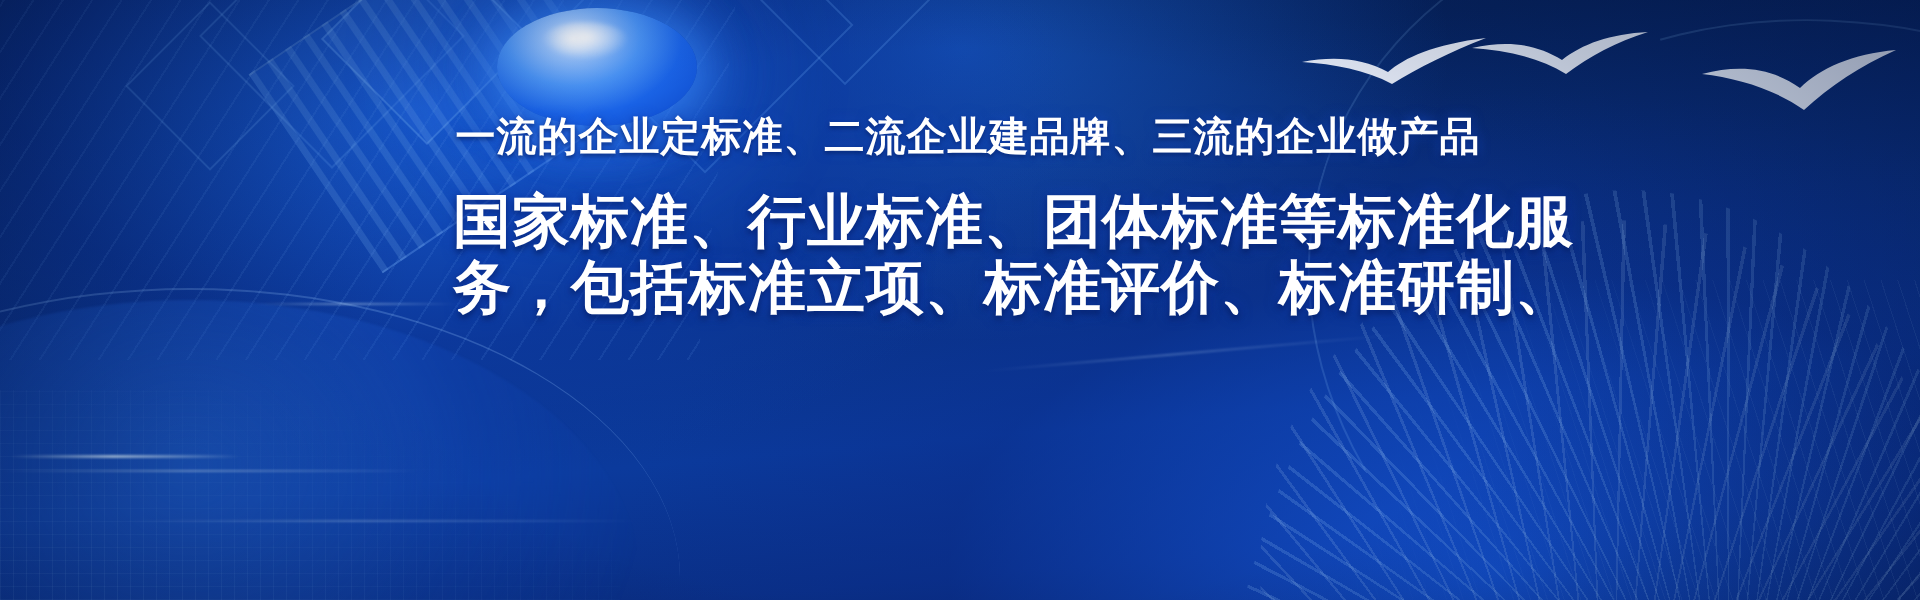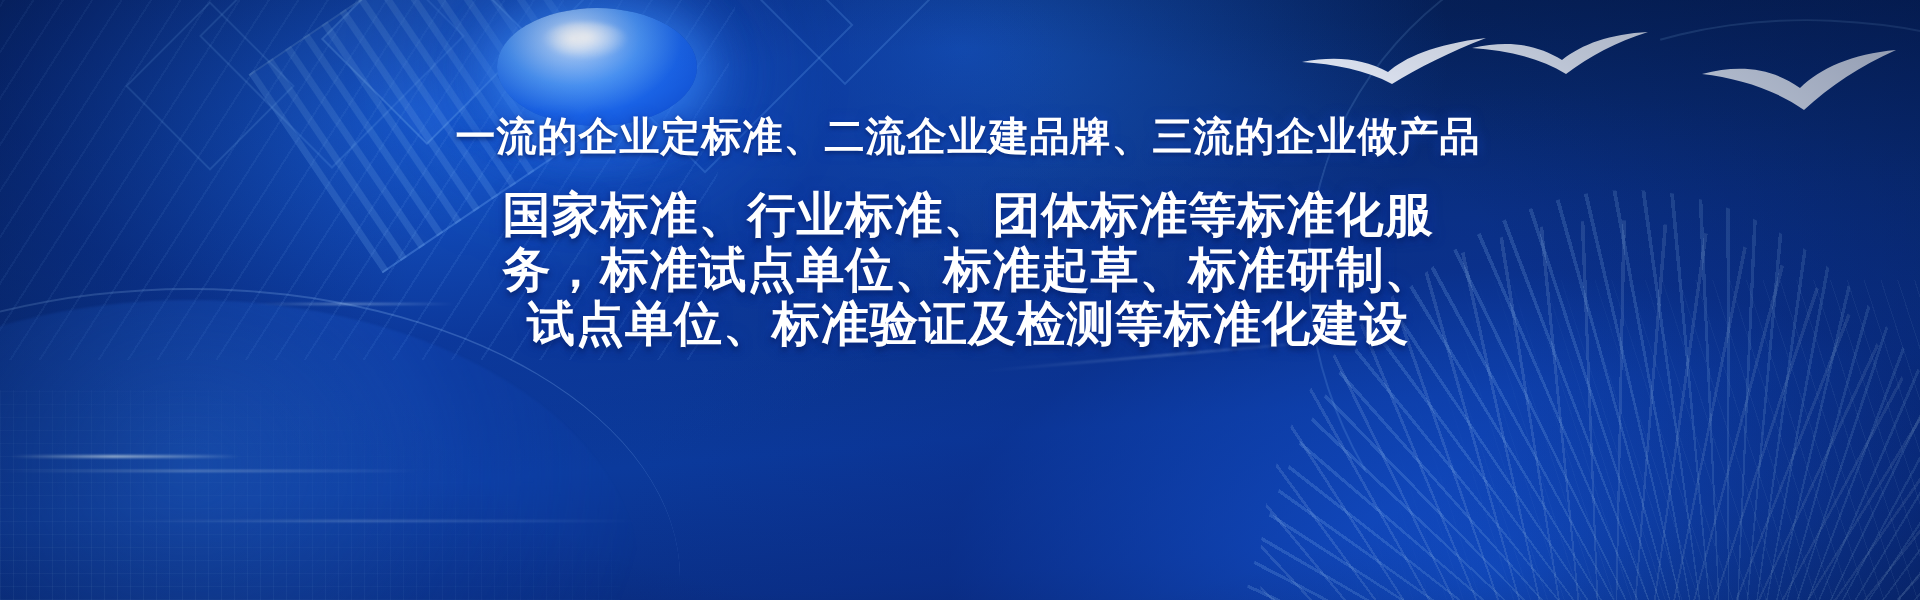--- a/index.html
+++ b/index.html
@@ -151,21 +151,21 @@
     font-weight:700;
     color:#ffffff;
     letter-spacing:1px;
     text-shadow:0 0 12px rgba(20,70,190,0.9), 0 2px 4px rgba(0,20,70,0.75);
     white-space:nowrap;
   }
   .body-text{
     margin-top:28px;
     width:1030px;
     text-align:center;
-    font-size:48px;
+    font-size:58px;
     line-height:1.14;
     font-weight:700;
     color:#ffffff;
     letter-spacing:1px;
     text-shadow:0 0 14px rgba(15,60,180,0.85), 0 3px 6px rgba(0,18,66,0.8);
   }
   .body-text .ln{display:block;white-space:nowrap;}
 </style>
 </head>
 <body>
@@ -221,18 +221,17 @@
     </div>
 
     <div class="vignette layer"></div>
   </div>
 
   <div class="content">
     <div class="headline">一流的企业定标准、二流企业建品牌、三流的企业做产品</div>
 
     <div class="body-text">
       <span class="ln">国家标准、行业标准、团体标准等标准化服</span>
-      <span class="ln">务，标准试点单位、标准起草、标准研制、</span>
-      <span class="ln">试点单位、标准验证及检测等标准化建设</span>
+      <span class="ln">务，包括标准立项、标准评价、标准研制、</span>
     </div>
   </div>
 
 </div>
 
 </body></html>

